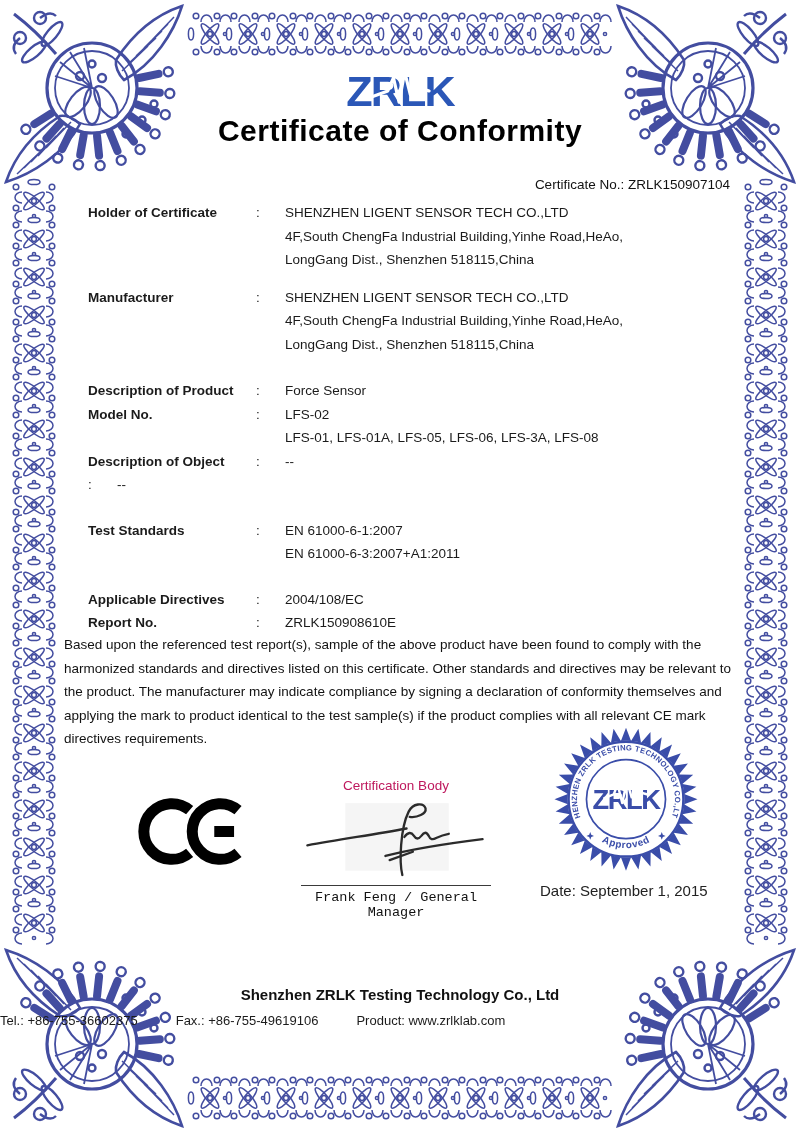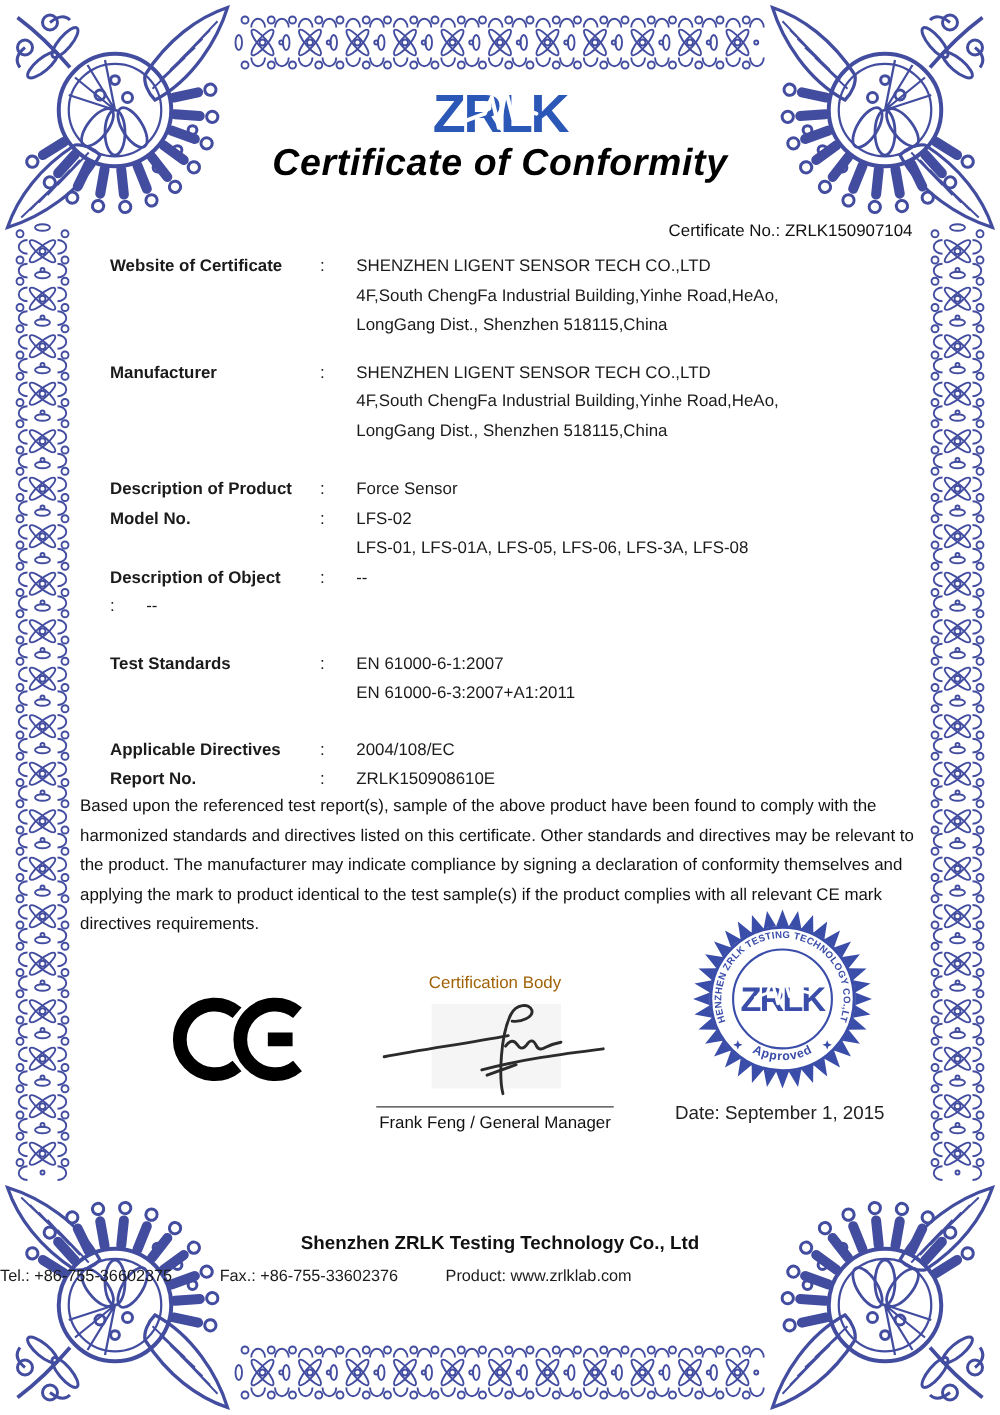--- a/index.html
+++ b/index.html
@@ -3,39 +3,39 @@
 <meta charset="utf-8">
 <style>
   html,body{margin:0;padding:0;background:#fff;}
   .page{position:relative;width:800px;height:1132px;background:#fff;overflow:hidden;
         font-family:"Liberation Sans",sans-serif;color:#1b1b1b;}
   .border-svg{position:absolute;left:0;top:0;width:800px;height:1132px;}
   .content{position:absolute;left:0;top:0;width:800px;height:1132px;}
 
   .logo{position:absolute;top:64px;left:50%;transform:translateX(-50%);}
   .title{position:absolute;top:114px;left:0;width:100%;text-align:center;
-         font-size:30px;font-weight:bold;font-style:italic;color:#000;letter-spacing:.5px;}
+         font-size:30px;font-weight:bold;color:#000;letter-spacing:.5px;}
   .certno{position:absolute;top:177px;right:70px;font-size:13.5px;font-weight:normal;color:#111;}
 
   .fields{position:absolute;left:88px;top:201px;width:660px;}
   .frow{display:flex;font-size:13.5px;line-height:23.5px;}
   .flabel{width:168px;flex:none;font-weight:bold;}
   .fcolon{width:29px;flex:none;}
   .fvalue{flex:1;}
   .mb14{margin-bottom:14px}.mb22{margin-bottom:22px}.mb23{margin-bottom:23px}
 
   .statement{position:absolute;left:64px;top:633px;width:676px;
              font-size:13.5px;line-height:23.6px;color:#121212;}
 
   .ce{position:absolute;left:138px;top:794px;}
   .certbody{position:absolute;left:301px;top:778px;width:190px;text-align:center;}
-  .cb-label{font-size:13.5px;color:#a16207;}
+  .cb-label{font-size:13.5px;color:#be185d;}
   .sig-wrap{height:92px;position:relative;}
   .sig-line{border-top:1.5px solid #3a3a3a;}
-  .cb-name{font-size:13.5px;padding-top:4px;color:#111;}
+  .cb-name{font-size:13.5px;padding-top:4px;color:#111;font-family:Liberation Mono, monospace;}
 
   .seal{position:absolute;left:546px;top:722px;opacity:.94;}
   .date{position:absolute;left:540px;top:882px;font-size:15px;color:#222;}
 
   .footer{position:absolute;left:0;top:986px;width:100%;text-align:center;}
   .f-company{font-size:15px;font-weight:bold;color:#111;}
   .f-address{font-size:13px;margin-top:9px;color:#1b1b1b;}
   .f-contacts{margin-top:10px;font-size:13px;display:flex;gap:38px;color:#1b1b1b;}
 </style>
 </head>
@@ -225,21 +225,21 @@
       <polyline points="36,34 52,28 58,14 64,40 70,8 76,32 84,24 96,28" fill="none" stroke="#ffffff" stroke-width="3.4" stroke-linejoin="round" stroke-linecap="round"></polyline>
     </svg>
 
     <div class="title">Certificate of Conformity</div>
 
     <div class="certno">Certificate No.: ZRLK150907104</div>
 
     <div class="fields">
 
       <div class="frow mb14">
-        <div class="flabel">Website of Certificate</div>
+        <div class="flabel">Holder of Certificate</div>
         <div class="fcolon">:</div>
         <div class="fvalue">
           <div>SHENZHEN LIGENT SENSOR TECH CO.,LTD</div>
           <div>4F,South ChengFa Industrial Building,Yinhe Road,HeAo,</div>
           <div>LongGang Dist., Shenzhen 518115,China</div>
         </div>
       </div>
 
       <div class="frow mb23">
         <div class="flabel">Manufacturer</div>
@@ -355,19 +355,19 @@
       <text x="85" y="92" text-anchor="middle" font-family="Liberation Sans, sans-serif" font-size="29" font-weight="bold" letter-spacing="-1.5" fill="#2e42a4">ZRLK</text>
       <polyline points="62,81 72,77 76,66 81,86 86,63 91,80 97,74 108,77" fill="none" stroke="#ffffff" stroke-width="2.6" stroke-linejoin="round" stroke-linecap="round"></polyline>
     </svg>
 
     <div class="date">Date: September 1, 2015</div>
 
     <div class="footer">
       <div class="f-company">Shenzhen ZRLK Testing Technology Co., Ltd</div>
       <div class="f-contacts">
         <span>Tel.: +86-755-36602375</span>
-        <span>Fax.: +86-755-33602376</span>
+        <span>Fax.: +86-755-49619106</span>
         <span>Product: www.zrlklab.com</span>
       </div>
     </div>
 
   </div>
 </div>
 
 </body></html>

